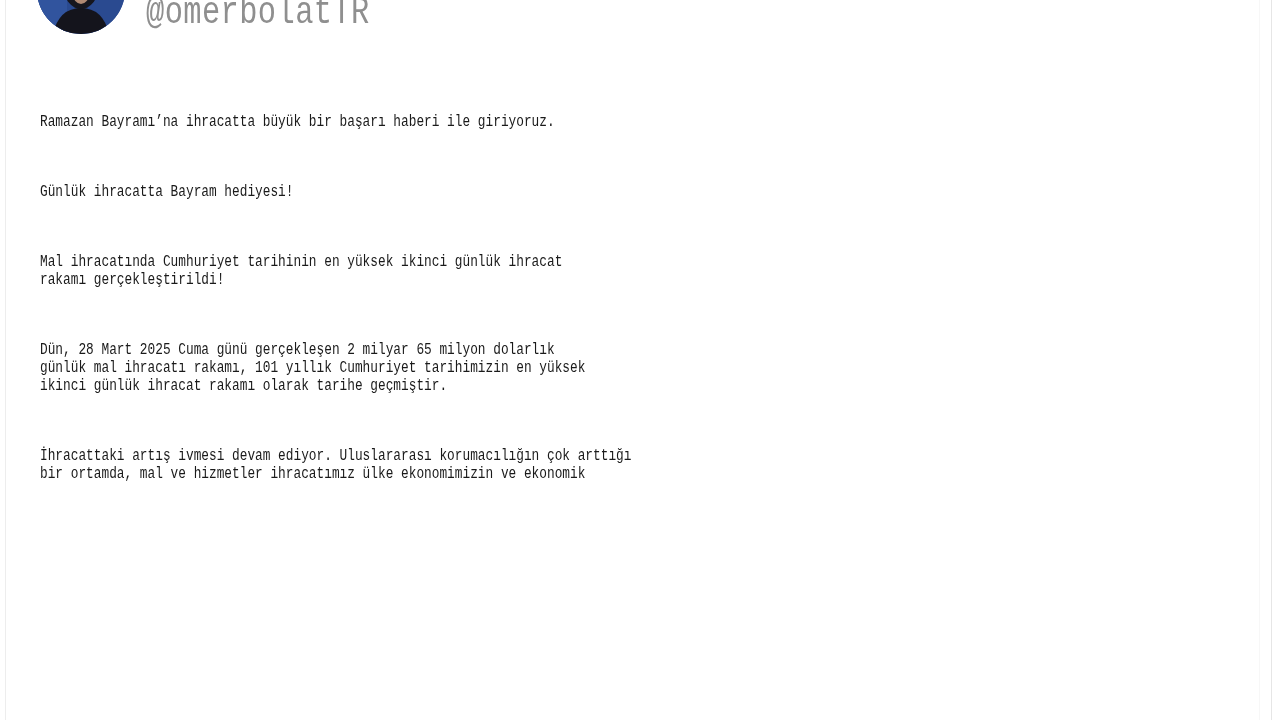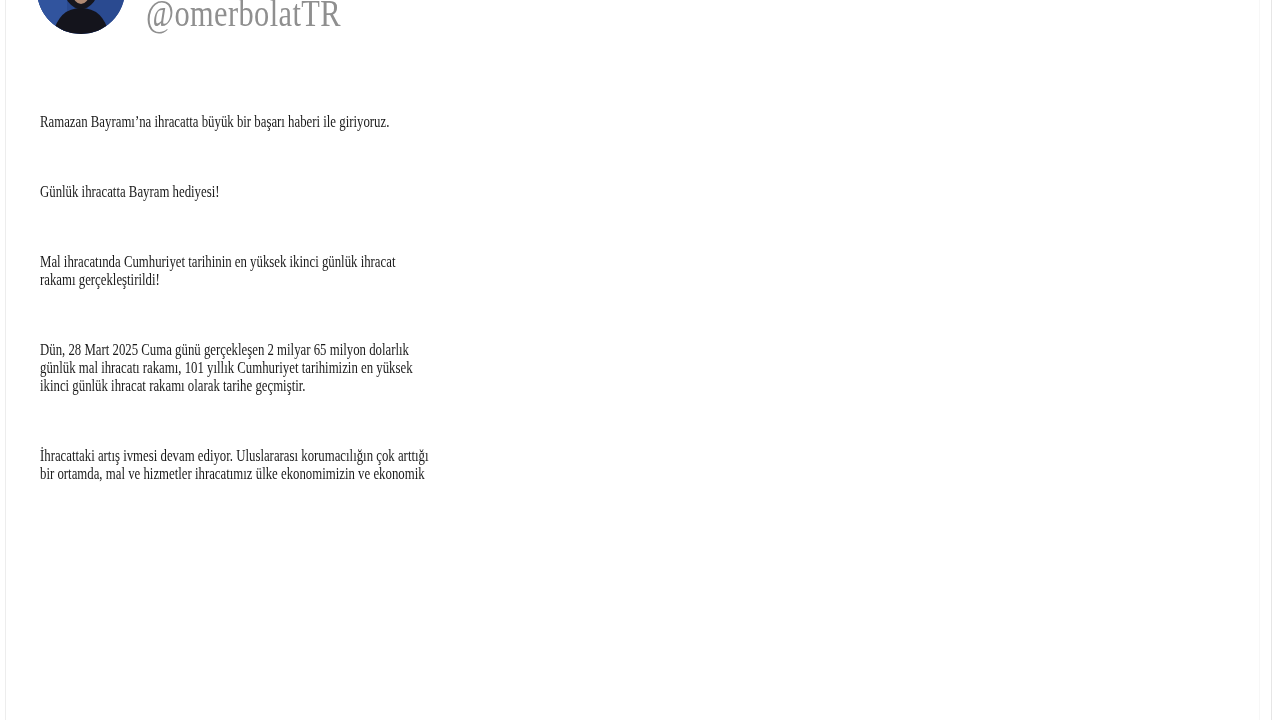--- a/index.html
+++ b/index.html
@@ -6,21 +6,21 @@
     margin: 0;
     padding: 0;
     background: #ffffff;
   }
   .screen {
     position: relative;
     width: 1280px;
     height: 720px;
     overflow: hidden;
     background: #ffffff;
-    font-family: Liberation Serif, serif;
+    font-family: Liberation Mono, monospace;
   }
   .edge-line {
     position: absolute;
     top: 0;
     bottom: 0;
     width: 1px;
   }
   .edge-line.left  { left: 5px;  background: #ededed; }
   .edge-line.right { left: 1271px; background: #e6e6e6; }
   .edge-line.right-faint { left: 1259px; background: #f7f7f7; }

